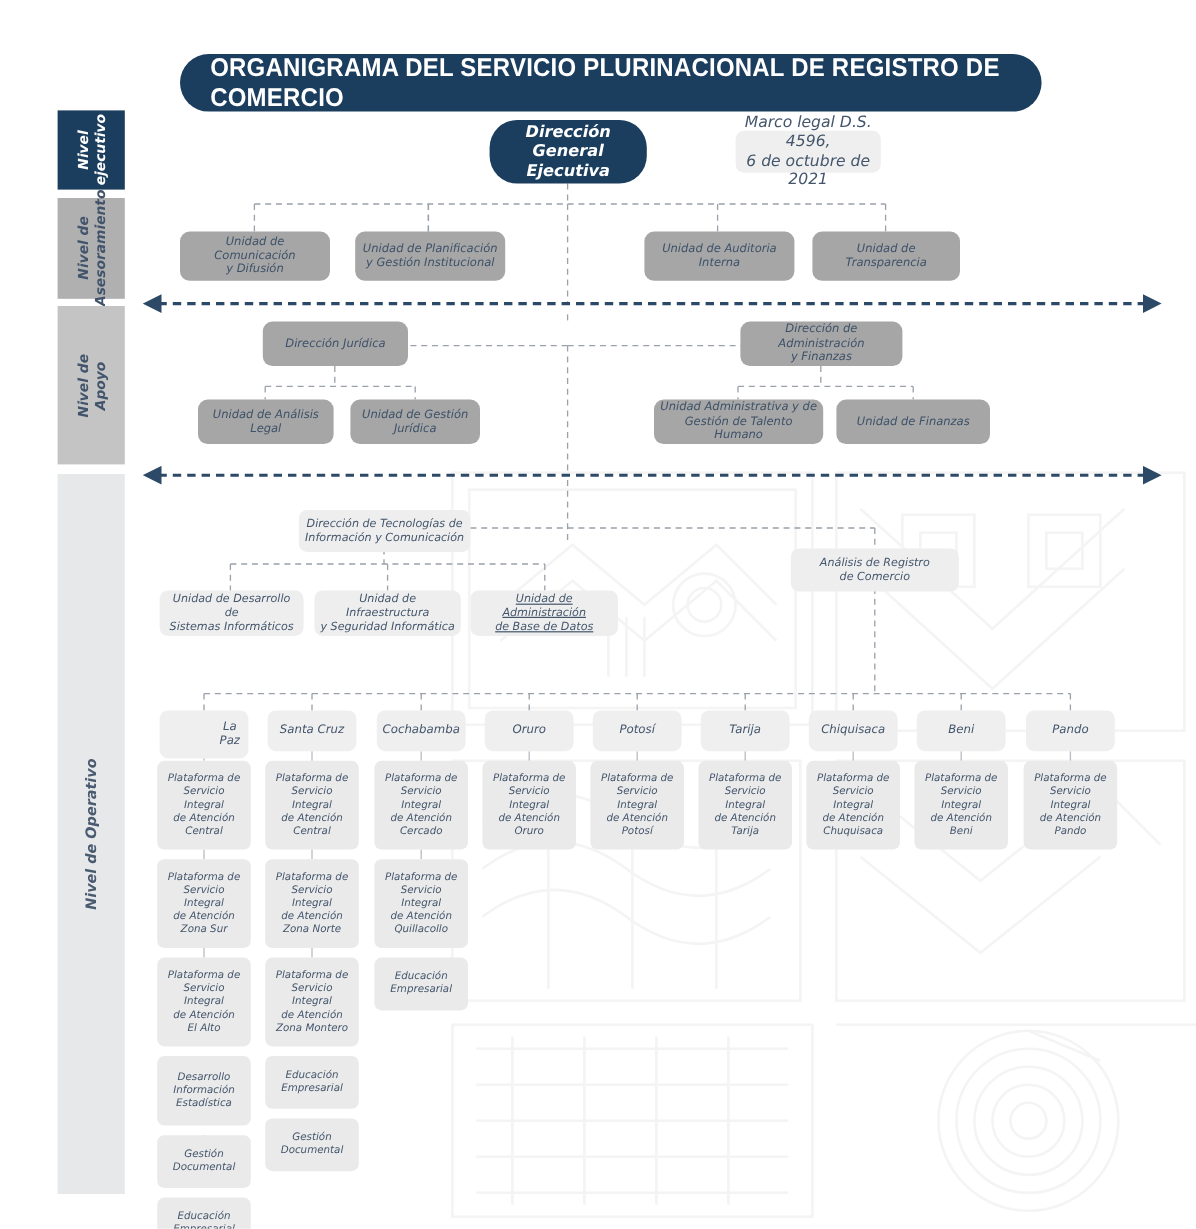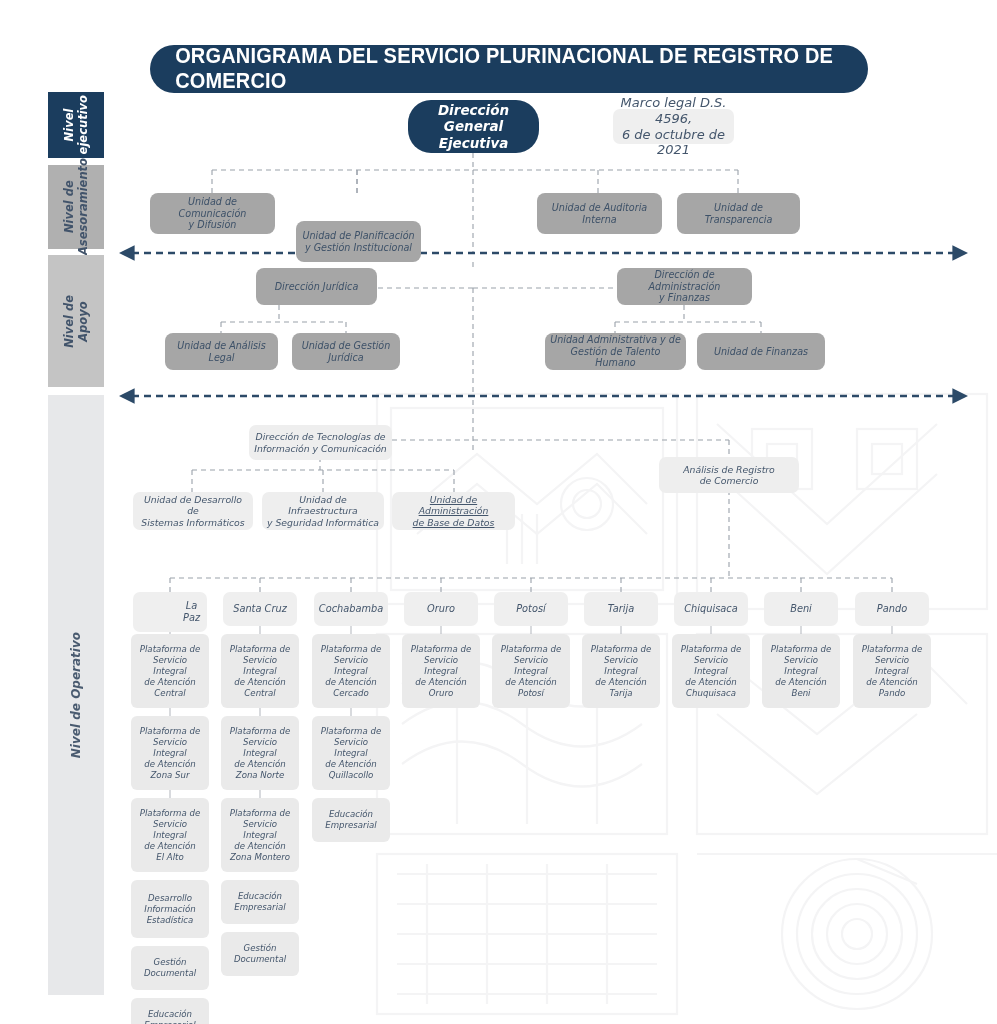--- a/index.html
+++ b/index.html
@@ -272,34 +272,34 @@
   </div>
   <div class="node n-note" style="left:613px; top:109px; width:121px; height:35px;">
     <span>Marco legal D.S. 4596,
 6 de octubre de 2021</span>
   </div>
 
   <div class="node n-gray" style="left:150px; top:193px; width:125px; height:41px;">
     <span>Unidad de Comunicación
 y Difusión</span>
   </div>
-  <div class="node n-gray" style="left:296px; top:193px; width:125px; height:41px;margin-top:28px;">
+  <div class="node n-gray" style="left:296px; top:193px; width:125px; height:41px;">
     <span>Unidad de Planificación
 y Gestión Institucional</span>
   </div>
   <div class="node n-gray" style="left:537px; top:193px; width:125px; height:41px;">
     <span>Unidad de Auditoria
 Interna</span>
   </div>
   <div class="node n-gray" style="left:677px; top:193px; width:123px; height:41px;">
     <span>Unidad de
 Transparencia</span>
   </div>
 
-  <div class="node n-gray" style="left:219px; top:268px; width:121px; height:37px;margin-left:37px;">
+  <div class="node n-gray" style="left:219px; top:268px; width:121px; height:37px;">
     <span>Dirección Jurídica</span>
   </div>
   <div class="node n-gray" style="left:617px; top:268px; width:135px; height:37px;">
     <span>Dirección de Administración
 y Finanzas</span>
   </div>
 
   <div class="node n-gray" style="left:165px; top:333px; width:113px; height:37px;">
     <span>Unidad de Análisis
 Legal</span>

